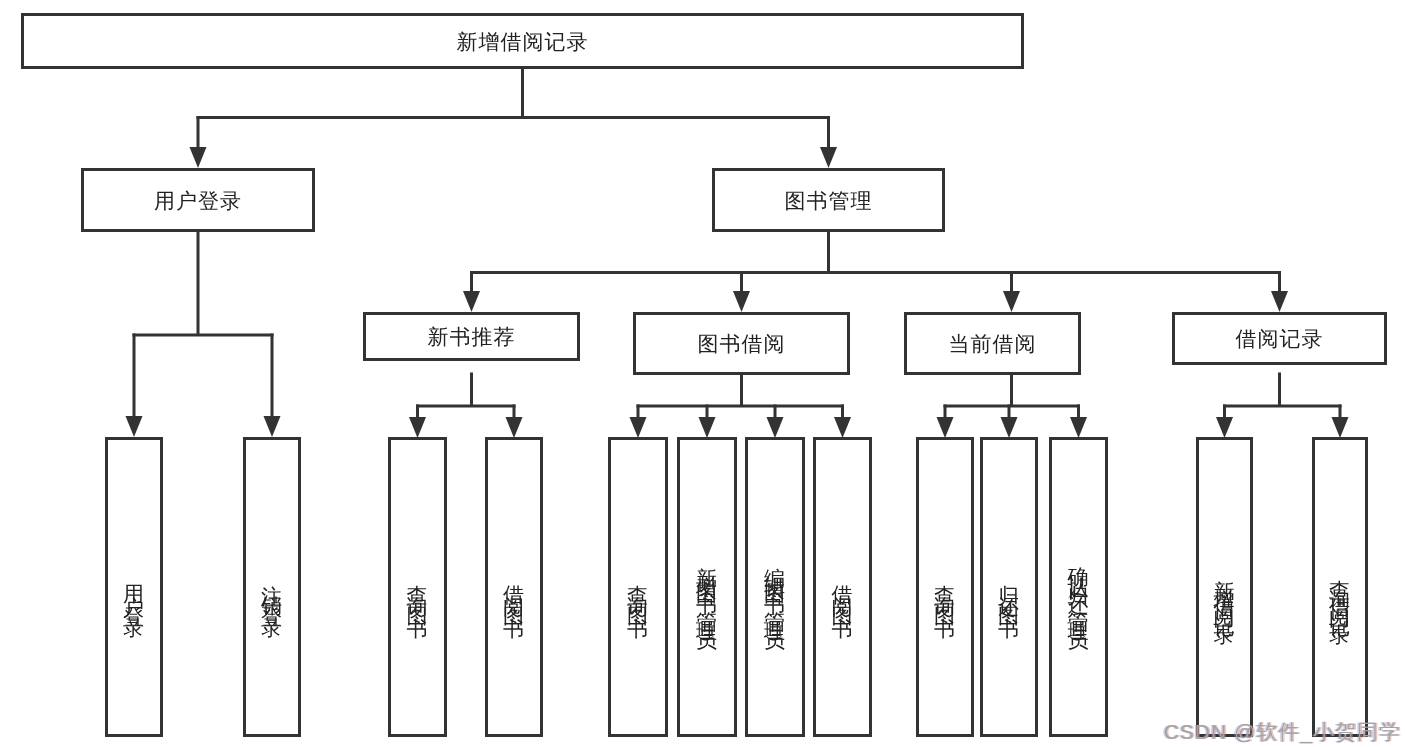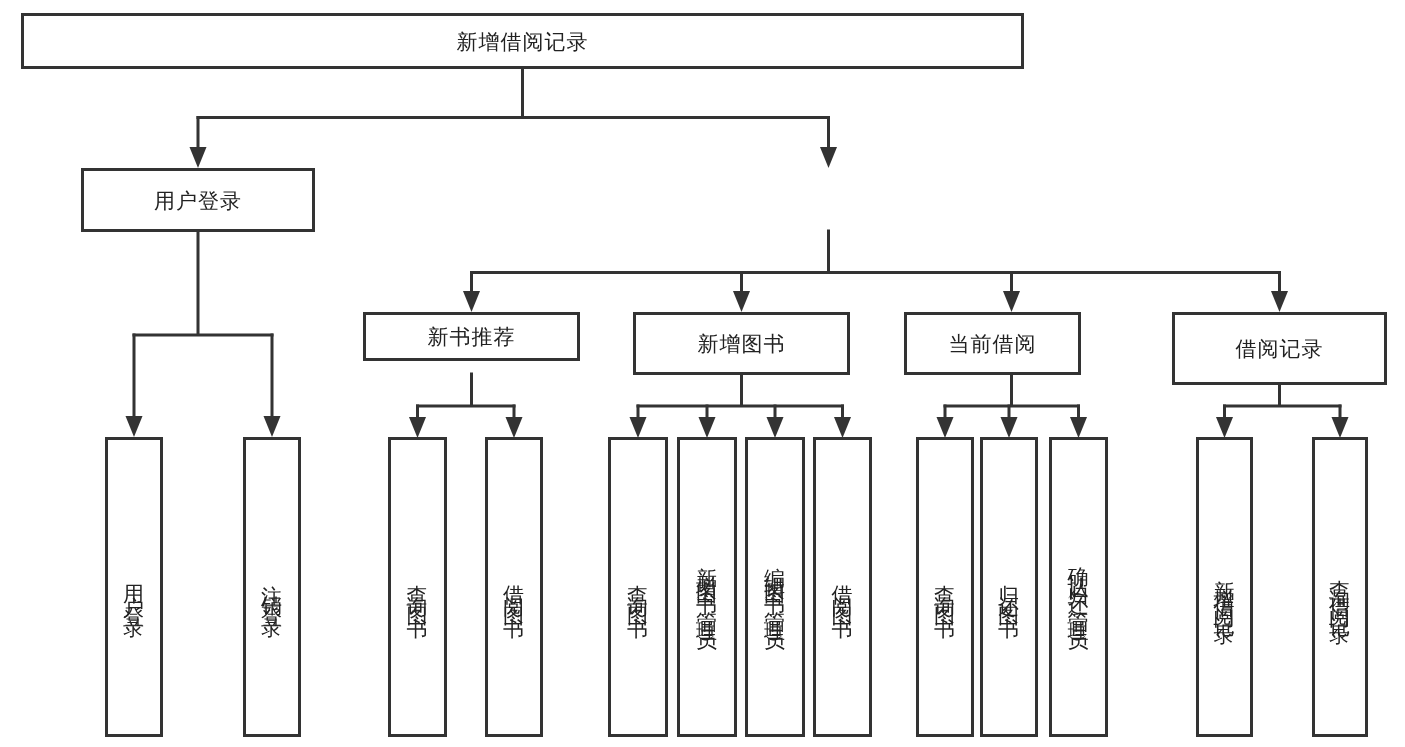--- a/index.html
+++ b/index.html
@@ -96,37 +96,39 @@
       <polygon points="1000.5,417 1017.5,417 1009,438"></polygon>
       <polygon points="1070,417 1087,417 1078.5,438"></polygon>
       <polygon points="1216,417 1233,417 1224.5,438"></polygon>
       <polygon points="1331.5,417 1348.5,417 1340,438"></polygon>
     </g>
   </svg>
 
   <div class="box h" style="left:21px;top:13px;width:1003px;height:56px">新增借阅记录</div>
 
   <div class="box h" style="left:81px;top:168px;width:234px;height:64px">用户登录</div>
+  <div class="box h" style="left:712px;top:168px;width:233px;height:64px">图书管理</div>
 
   <div class="box h" style="left:363px;top:312px;width:217px;height:49px">新书推荐</div>
-  <div class="box h" style="left:633px;top:312px;width:217px;height:63px">新增图书</div>
+  <div class="box h" style="left:633px;top:312px;width:217px;height:63px">图书借阅</div>
   <div class="box h" style="left:904px;top:312px;width:177px;height:63px">当前借阅</div>
-  <div class="box h" style="left:1172px;top:312px;width:215px;height:73px">借阅记录</div>
+  <div class="box h" style="left:1172px;top:312px;width:215px;height:53px">借阅记录</div>
 
   <div class="box v" style="left:105px;top:437px;width:58px;height:300px">用户登录</div>
   <div class="box v" style="left:243px;top:437px;width:58px;height:300px">注销登录</div>
 
   <div class="box v" style="left:388px;top:437px;width:59px;height:300px">查询图书</div>
   <div class="box v" style="left:485px;top:437px;width:58px;height:300px">借阅图书</div>
 
   <div class="box v" style="left:608px;top:437px;width:60px;height:300px">查询图书</div>
   <div class="box v tight" style="left:677px;top:437px;width:60px;height:300px">新增图书（管理员）</div>
   <div class="box v tight" style="left:745px;top:437px;width:60px;height:300px">编辑图书（管理员）</div>
   <div class="box v" style="left:813px;top:437px;width:59px;height:300px">借阅图书</div>
 
   <div class="box v" style="left:916px;top:437px;width:58px;height:300px">查询图书</div>
   <div class="box v" style="left:980px;top:437px;width:58px;height:300px">归还图书</div>
   <div class="box v tight" style="left:1049px;top:437px;width:59px;height:300px">确认归还（管理员）</div>
 
   <div class="box v tight" style="left:1196px;top:437px;width:57px;height:300px">新增借阅记录</div>
   <div class="box v tight" style="left:1312px;top:437px;width:56px;height:300px">查询借阅记录</div>
 
+  <div id="watermark">CSDN @软件_小贺同学</div>
 </div>
 
 </body></html>

